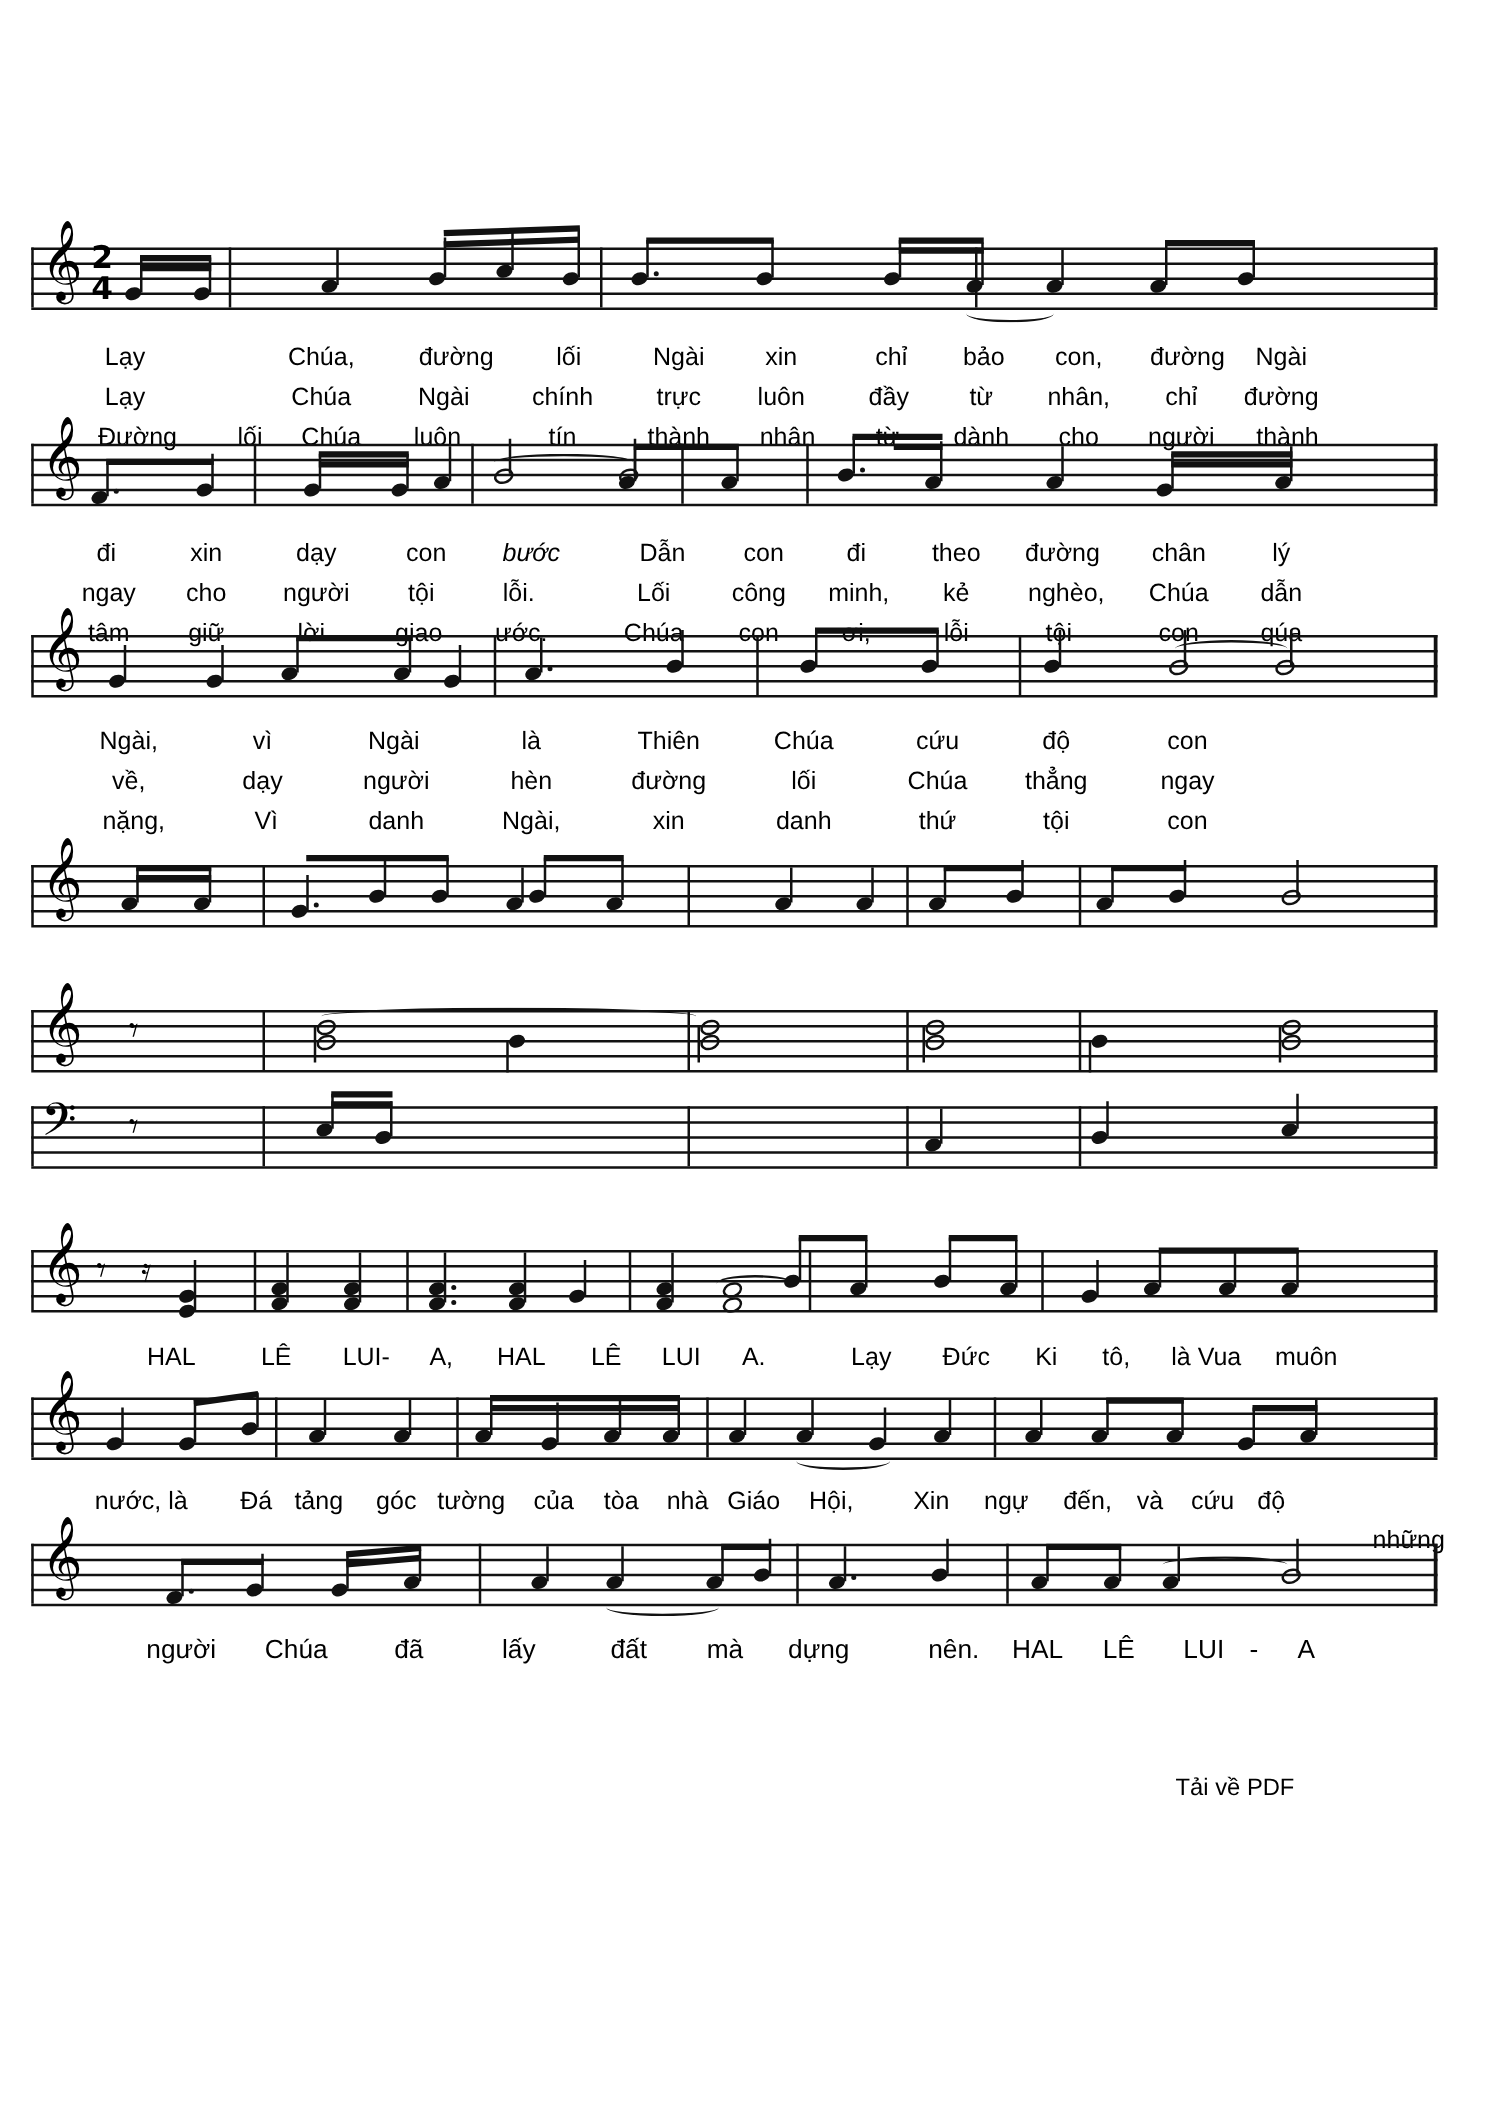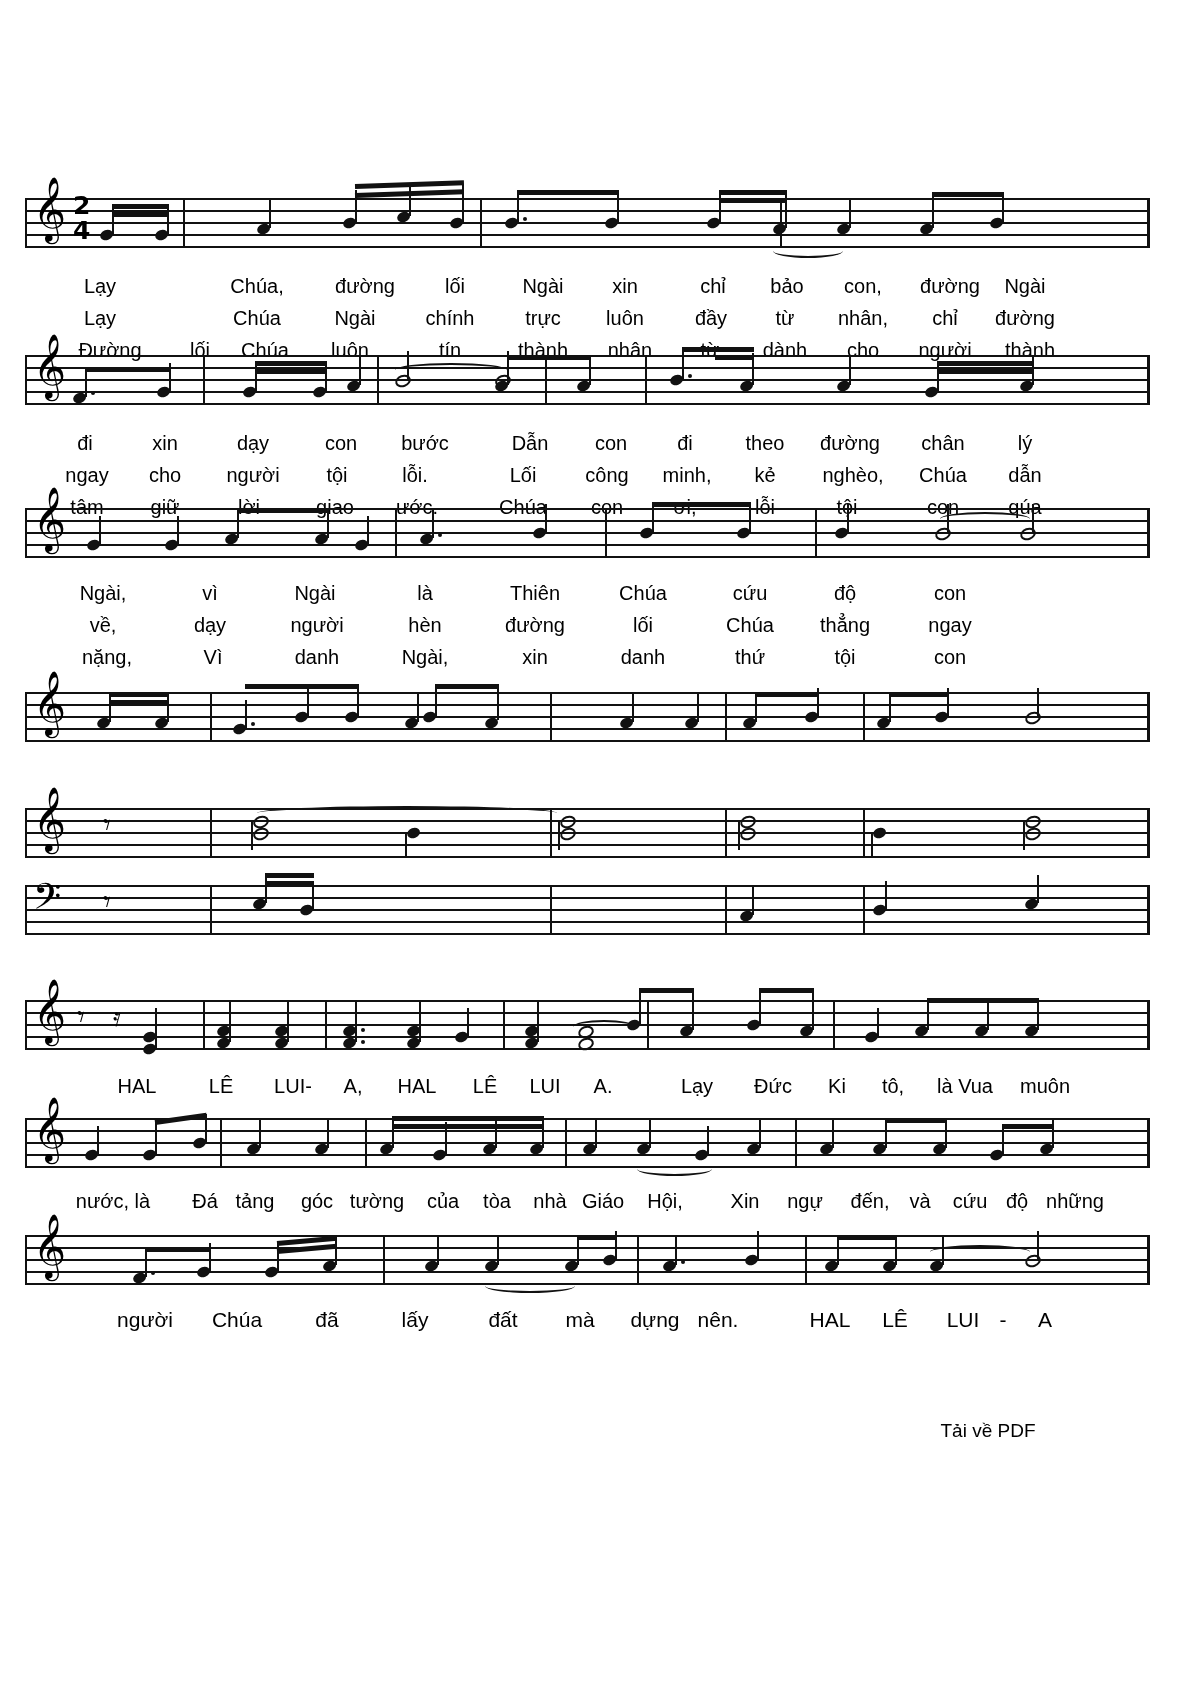--- a/index.html
+++ b/index.html
@@ -374,21 +374,21 @@
       <div class="beam" style="left:912px; top:6px; width:97px;"></div>
       <div class="beam" style="left:912px; top:14px; width:97px;"></div>
     </div>
   </div>
 
   <div class="lyricrow" style="top:432px;">
     <span style="left:60px;">đi</span>
     <span style="left:140px;">xin</span>
     <span style="left:228px;">dạy</span>
     <span style="left:316px;">con</span>
-    <span style="left:400px;">bước</span>
+    <span style="left:400px;font-style:italic;">bước</span>
     <span style="left:505px;">Dẫn</span>
     <span style="left:586px;">con</span>
     <span style="left:660px;">đi</span>
     <span style="left:740px;">theo</span>
     <span style="left:825px;">đường</span>
     <span style="left:918px;">chân</span>
     <span style="left:1000px;">lý</span>
   </div>
   <div class="lyricrow" style="top:464px;">
     <span style="left:62px;">ngay</span>
@@ -797,21 +797,21 @@
     <span style="left:472px;">tòa</span>
     <span style="left:525px;">nhà</span>
     <span style="left:578px;">Giáo</span>
     <span style="left:640px;">Hội,</span>
     <span style="left:720px;">Xin</span>
     <span style="left:780px;">ngự</span>
     <span style="left:845px;">đến,</span>
     <span style="left:895px;">và</span>
     <span style="left:945px;">cứu</span>
     <span style="left:992px;">độ</span>
-    <span style="left:1050px;">những</span>
+    <span style="left:1102px;margin-top:31px;">những</span>
   </div>
 
   <div class="system" style="top:1235px;">
     <div class="staff">
       <div class="line"></div>
       <div class="line"></div>
       <div class="line"></div>
       <div class="line"></div>
       <div class="line"></div>
       <div class="clef">𝄞</div>
@@ -867,21 +867,21 @@
   </div>
 
   <div class="lyricrow" style="top:1308px; font-size:21px;">
     <span style="left:120px;">người</span>
     <span style="left:212px;">Chúa</span>
     <span style="left:302px;">đã</span>
     <span style="left:390px;">lấy</span>
     <span style="left:478px;">đất</span>
     <span style="left:555px;">mà</span>
     <span style="left:630px;">dựng</span>
-    <span style="left:693px;">nên.</span>
+    <span style="left:738px;">nên.</span>
     <span style="left:805px;">HAL</span>
     <span style="left:870px;">LÊ</span>
     <span style="left:938px;">LUI</span>
     <span style="left:978px;">-</span>
     <span style="left:1020px;">A</span>
   </div>
 
   <div class="qrbox">
     <div class="qr" id="qr">
         <i class="on"></i>

